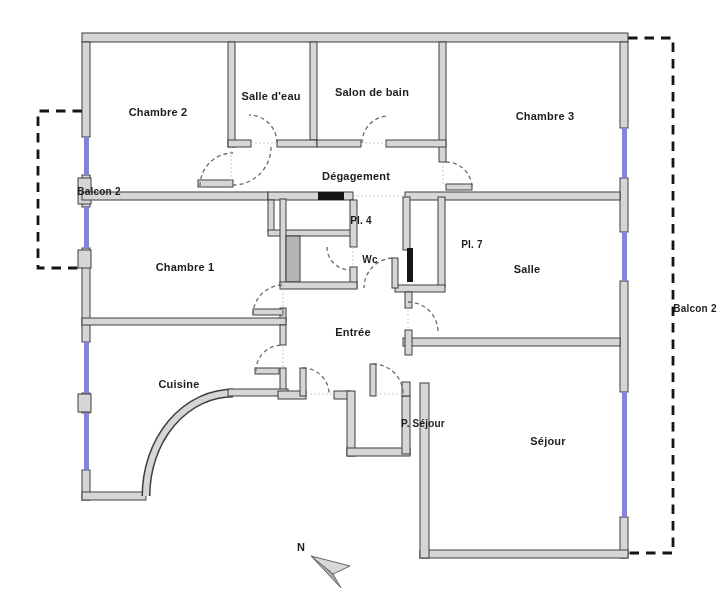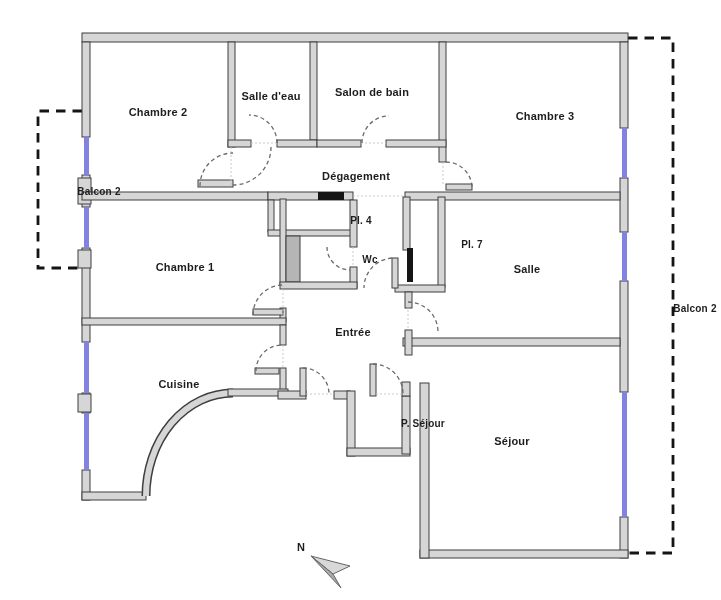--- a/index.html
+++ b/index.html
@@ -154,16 +154,16 @@
   <div class="lbl" style="left:356px;top:176px">Dégagement</div>
   <div class="lbl sm" style="left:55px;top:191px">Balcon 2</div>
   <div class="lbl sm" style="left:317px;top:220px">Pl. 4</div>
   <div class="lbl sm" style="left:428px;top:244px">Pl. 7</div>
   <div class="lbl" style="left:185px;top:267px">Chambre 1</div>
   <div class="lbl sm" style="left:326px;top:259px">Wc</div>
   <div class="lbl" style="left:527px;top:269px">Salle</div>
   <div class="lbl" style="left:353px;top:332px">Entrée</div>
   <div class="lbl" style="left:179px;top:384px">Cuisine</div>
   <div class="lbl sm" style="left:379px;top:423px">P. Séjour</div>
-  <div class="lbl" style="left:512px;top:441px">Séjour</div>
+  <div class="lbl" style="left:548px;top:441px">Séjour</div>
   <div class="lbl sm" style="left:651px;top:308px">Balcon 2</div>
   <div class="lbl" style="left:301px;top:547px">N</div>
 </div>
 
 </body></html>

